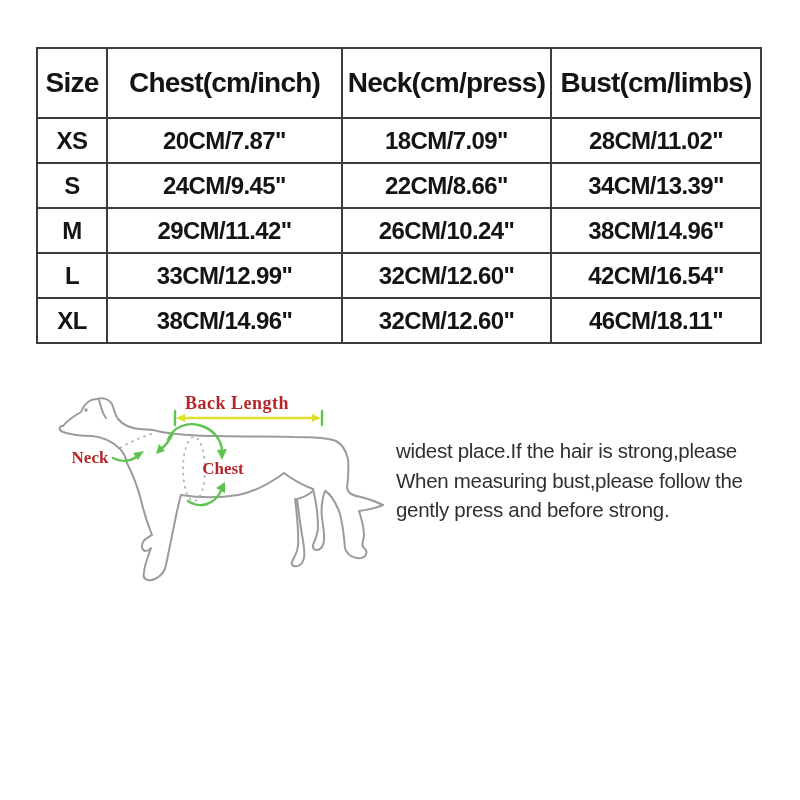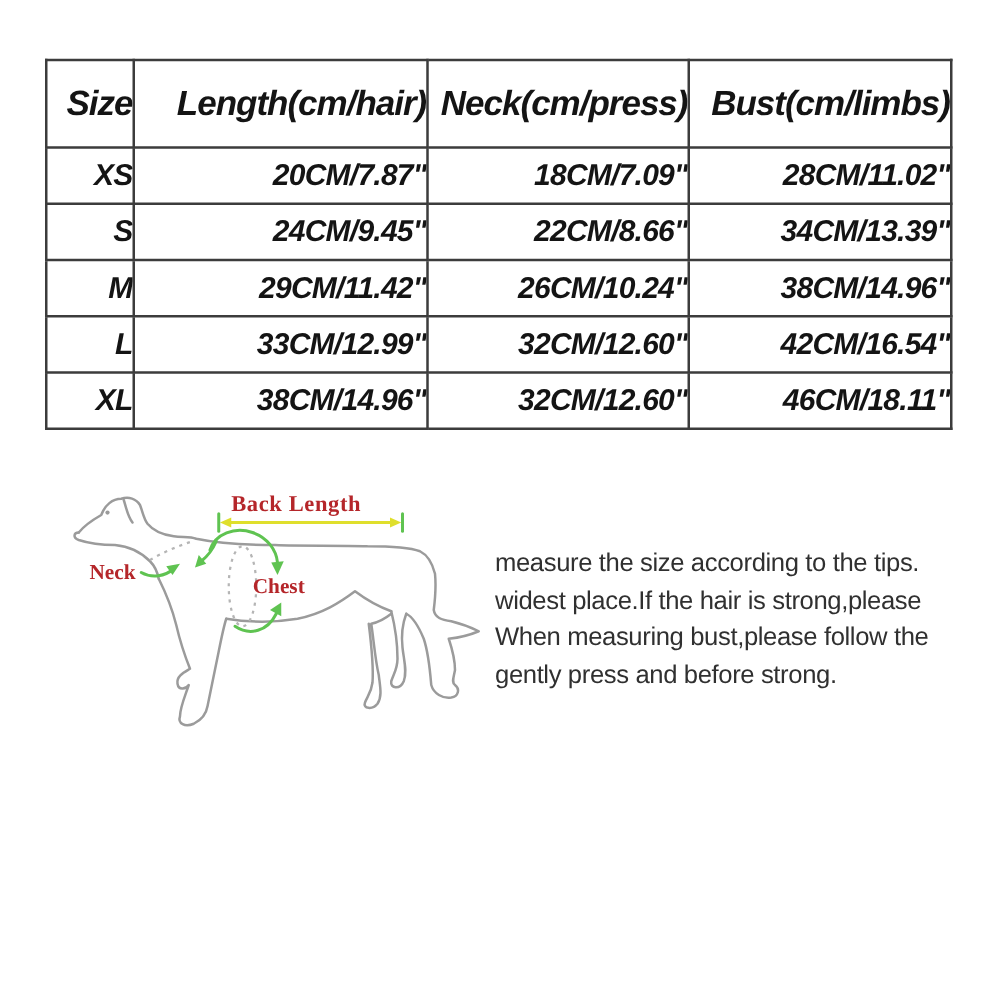--- a/index.html
+++ b/index.html
@@ -28,27 +28,26 @@
     position:absolute;left:36px;top:47px;width:724px;
     border-collapse:collapse;table-layout:fixed;
     background:#fff;
   }
   table.size-table col.c0{width:70px;}
   table.size-table col.c1{width:235px;}
   table.size-table col.c2{width:209px;}
   table.size-table col.c3{width:210px;}
   table.size-table th, table.size-table td{
     border:2px solid var(--table_border);
-    text-align:right;vertical-align:middle;
+    text-align:center;vertical-align:middle;
     color:var(--table_text);
     font-weight:bold;
     padding:0;
     white-space:nowrap;
     overflow:hidden;
-    font-style:italic;
   }
   table.size-table thead tr{height:70px;}
   table.size-table tbody tr{height:45px;}
   table.size-table th{font-size:28px;letter-spacing:-0.8px;}
   table.size-table td{font-size:24px;letter-spacing:-0.6px;}
 
   
   svg.dog-diagram{position:absolute;left:30px;top:385px;}
   .dog-line{fill:none;stroke:var(--outline_gray);stroke-width:2;stroke-linecap:round;stroke-linejoin:round;}
   .dog-dot{fill:var(--outline_gray);}
@@ -79,21 +78,21 @@
   <table class="size-table">
     <colgroup>
         <col class="c0">
         <col class="c1">
         <col class="c2">
         <col class="c3">
       </colgroup>
     <thead>
       <tr>
         <th>Size</th>
-        <th>Length(cm/hair)</th>
+        <th>Chest(cm/inch)</th>
         <th>Neck(cm/press)</th>
         <th>Bust(cm/limbs)</th>
       </tr>
     </thead>
     <tbody>
       <tr>
         <td>XS</td>
         <td>20CM/7.87"</td>
         <td>18CM/7.09"</td>
         <td>28CM/11.02"</td>
@@ -218,19 +217,18 @@
       <line class="green-line" x1="145" y1="26" x2="145" y2="40"></line>
       <line class="green-line" x1="292" y1="26" x2="292" y2="40"></line>
     </g>
 
     <text class="diagram-label big" x="207" y="24">Back Length</text>
     <text class="diagram-label" x="60" y="78">Neck</text>
     <text class="diagram-label" x="193" y="89">Chest</text>
   </svg>
 
   <div class="instructions">
-    <div>measure the size according to the tips.</div>
     <div>widest place.If the hair is strong,please</div>
     <div>When measuring bust,please follow the</div>
     <div>gently press and before strong.</div>
   </div>
 
 </div>
 
 </body></html>

